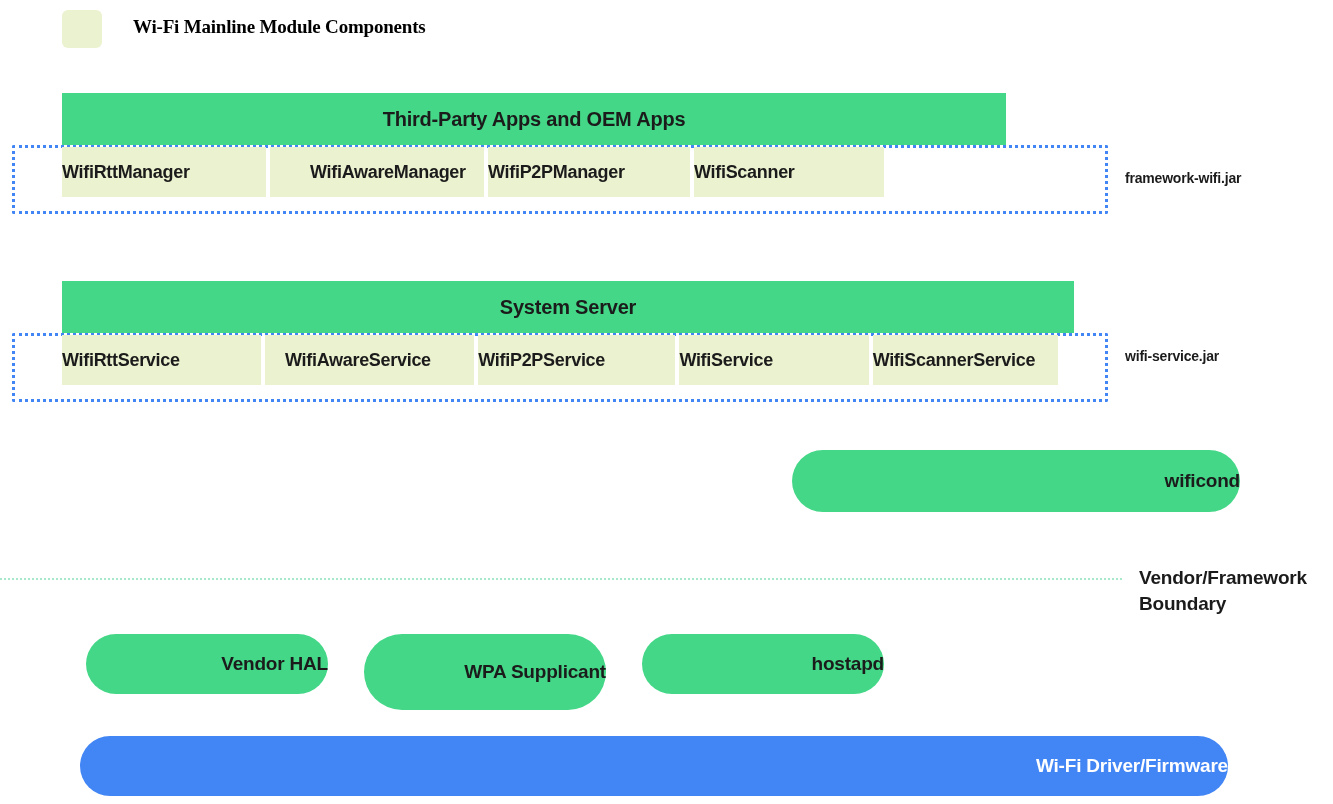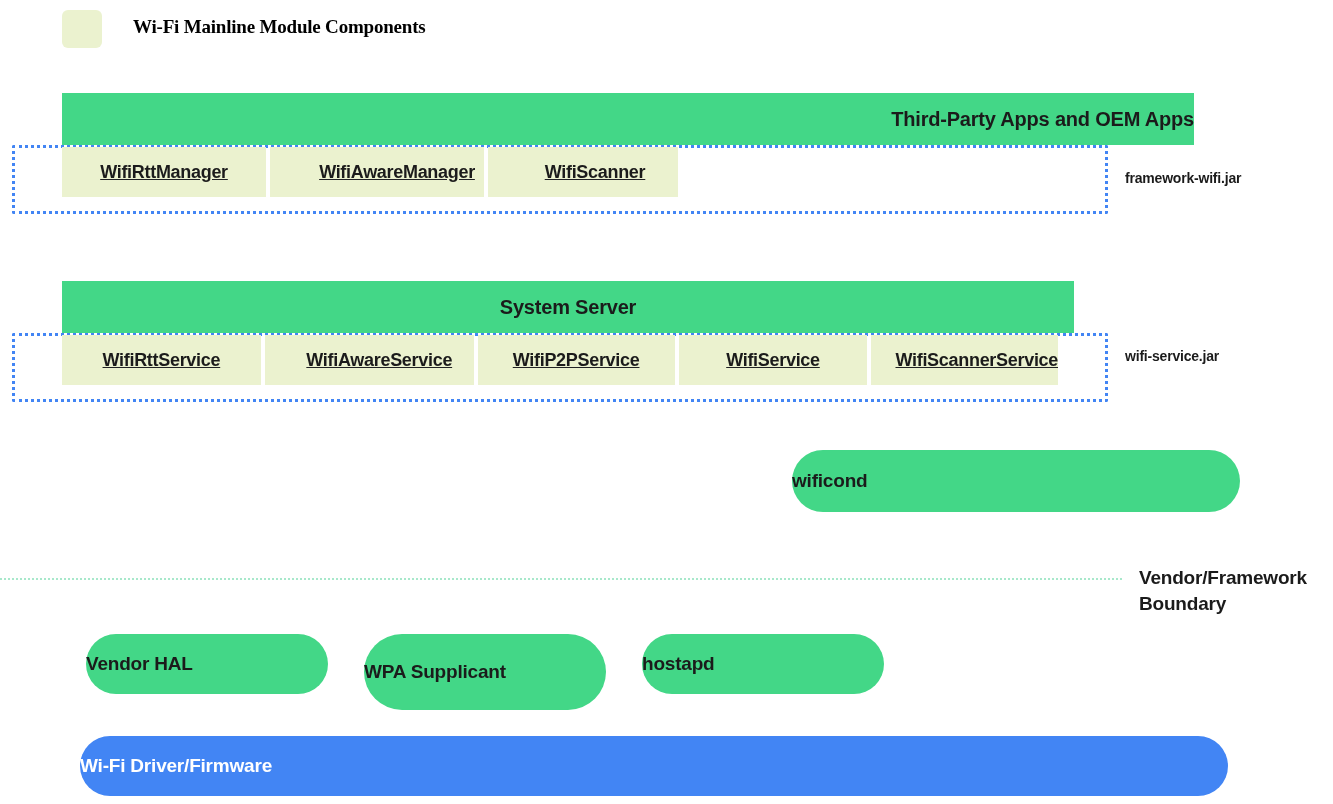--- a/index.html
+++ b/index.html
@@ -53,46 +53,45 @@
     letter-spacing: -0.2px;
   }
   .cell-row {
     display: flex;
     box-sizing: border-box;
   }
   .cell {
     background: #EBF2CF;
     display: flex;
     align-items: center;
-    justify-content: center;
+    justify-content: flex-start;
     box-sizing: border-box;
     margin-right: 4px;
-    text-decoration: underline;
   }
-  .cell:last-child { margin-right: 16px; padding-left: 24px; }
+  .cell:last-child { margin-right: 16px; }
   .cell-label {
     font-size: 18px;
     font-weight: bold;
     color: #1b1b1b;
     letter-spacing: -0.3px;
     white-space: nowrap;
   }
   .jar-label {
     font-size: 14px;
     font-weight: bold;
     color: #1b1b1b;
     letter-spacing: -0.2px;
     white-space: nowrap;
   }
 
   
   .pill {
     display: flex;
     align-items: center;
-    justify-content: flex-start;
+    justify-content: flex-end;
     border-radius: 999px;
     box-sizing: border-box;
   }
   .pill-green { background: #43D787; }
   .pill-blue  { background: #4285F4; }
   .pill-label {
     font-size: 19px;
     font-weight: bold;
     color: #1b1b1b;
     letter-spacing: -0.2px;
@@ -117,30 +116,33 @@
   }
 </style>
 </head>
 <body>
 
 <div class="abs" id="legend-swatch"></div>
 <div class="abs" id="legend-label">Wi-Fi Mainline Module Components</div>
 
 <div class="abs dotted-frame" style="left:12px; top:145px; width:1096px; height:69px;"></div>
 
-<div class="abs green-bar" style="left:62px; top:93px; width:1132px; height:52px;justify-content:flex-end;">
+<div class="abs green-bar" style="left:62px; top:93px; width:944px; height:52px;">
   <span class="green-bar-title">Third-Party Apps and OEM Apps</span>
 </div>
 
 <div class="abs cell-row" style="left:62px; top:147px; width:1012px; height:50px;">
   <div class="cell" style="width:204px;">
     <span class="cell-label">WifiRttManager</span>
   </div>
   <div class="cell" style="width:214px;padding-left:40px;">
     <span class="cell-label">WifiAwareManager</span>
+  </div>
+  <div class="cell" style="width:202px;">
+    <span class="cell-label">WifiP2PManager</span>
   </div>
   <div class="cell" style="width:190px;">
     <span class="cell-label">WifiScanner</span>
   </div>
 </div>
 
 <div class="abs jar-label" style="left:1125px; top:170px;">framework-wifi.jar</div>
 
 <div class="abs dotted-frame" style="left:12px; top:333px; width:1096px; height:69px;"></div>
 

